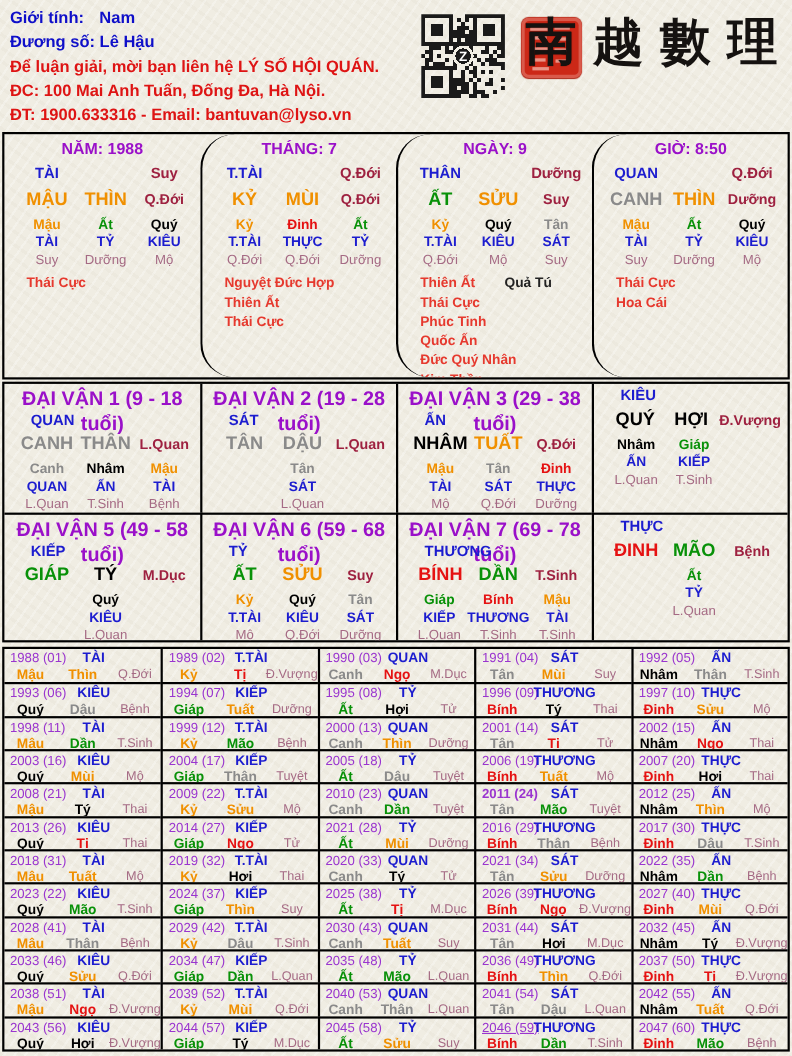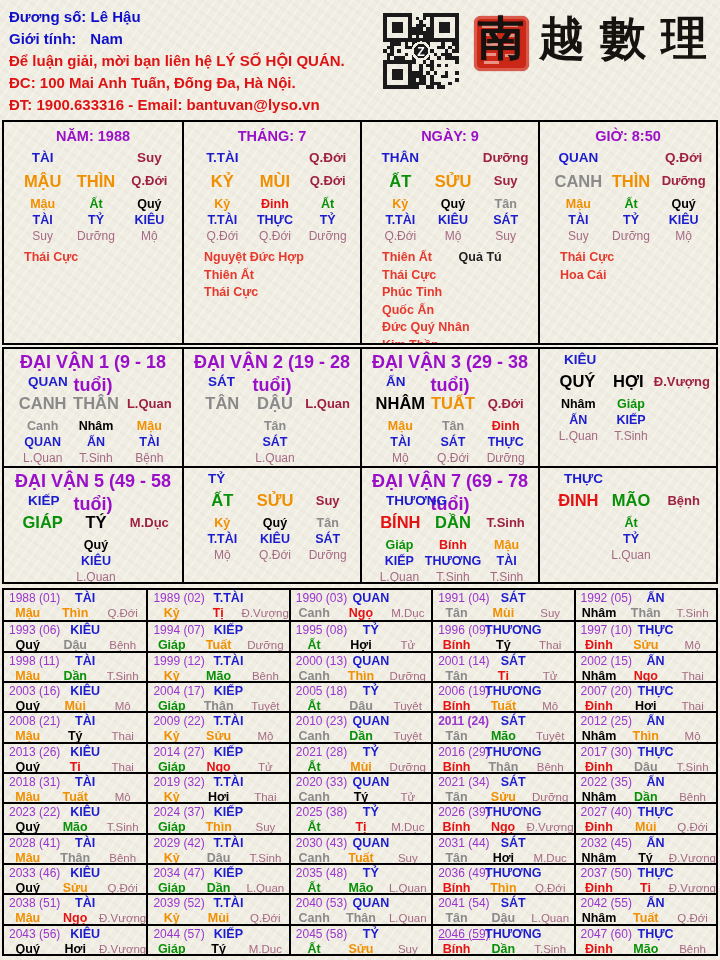--- a/index.html
+++ b/index.html
@@ -24,21 +24,21 @@
   .seal i{position:absolute;background:rgba(255,235,225,.55);display:block;}
   .calli{position:absolute;left:10px;top:2px;display:flex;gap:15px;
     font-family:"DejaVu Serif",serif;font-size:46px;line-height:64px;color:#151210;font-weight:bold;}
   .calli span{position:relative;z-index:2;}
 
   
   .sect{position:absolute;border:2px solid #000;background:transparent;}
 
   
   .pillars{left:2px;top:120px;width:716px;height:225px;display:grid;grid-template-columns:repeat(4,1fr);}
-  .pillar{position:relative;padding:2px 2px 0 2px;border-left:2px solid #000;overflow:hidden;}
+  .pillar{position:relative;padding:2px 2px 0 2px;border-left:2px solid #000;overflow:hidden;border-radius:31px;}
   .pillar:first-child{border-left:0;}
   .p-title{text-align:center;font-size:14.5px;height:24px;line-height:24px;}
   .row3{display:grid;grid-template-columns:1fr 1fr 1fr;text-align:center;align-items:end;padding:0 4px 0 10px;}
   .p-god{height:20px;line-height:20px;font-size:13.5px;}
   .p-big{height:26px;line-height:26px;font-size:16.5px;}
   .p-big .stg{font-size:13px;}
   .minis{align-items:start;margin-top:2px;}
   .mini div{line-height:16px;font-size:12.5px;}
   .mini .m-stage{font-weight:normal;font-size:12px;}
   .p-notes{position:relative;margin-top:5px;padding-left:18px;font-size:12.5px;line-height:17.5px;}
@@ -65,22 +65,22 @@
   .y-l2{display:grid;grid-template-columns:1fr 1fr 1fr;text-align:center;font-size:12.5px;line-height:14px;}
   .y-l2 .y-stage{font-weight:normal;font-size:11.5px;white-space:nowrap;}
 </style>
 </head>
 <body>
 
 <div class="page">
 
   <div class="hdr">
     <div class="hdr-lines">
+      <div class="h-blue"><span>Giới tính:</span><span class="h-gap"></span><span>Nam</span></div>
       <div class="h-blue"><span>Đương số:</span> <span>Lê Hậu</span></div>
-      <div class="h-blue"><span>Giới tính:</span><span class="h-gap"></span><span>Nam</span></div>
       <div class="h-red">Để luận giải, mời bạn liên hệ LÝ SỐ HỘI QUÁN.</div>
       <div class="h-red">ĐC: 100 Mai Anh Tuấn, Đống Đa, Hà Nội.</div>
       <div class="h-red">ĐT: 1900.633316 - Email: bantuvan@lyso.vn</div>
     </div>
     <div class="qr" id="qr"><svg viewBox="0 0 21 21" width="76" height="76" shape-rendering="crispEdges">
           <rect x="11" y="0" width="1" height="1" fill="#1a1a1a"></rect>
           <rect x="12" y="0" width="1" height="1" fill="#1a1a1a"></rect>
           <rect x="9" y="1" width="1" height="1" fill="#1a1a1a"></rect>
           <rect x="11" y="1" width="1" height="1" fill="#1a1a1a"></rect>
           <rect x="10" y="2" width="1" height="1" fill="#1a1a1a"></rect>
@@ -481,20 +481,21 @@
           <div class="mini"></div>
           <div class="mini">
             <div style="color: rgb(0, 0, 0);">Quý</div>
             <div style="color: rgb(28, 28, 207);">KIÊU</div>
             <div class="m-stage" style="color: rgb(165, 106, 132);">L.Quan</div>
           </div>
           <div class="mini"></div>
         </div>
       </div>
       <div class="dv">
+        <div class="dv-title" style="color: rgb(154, 16, 201);">ĐẠI VẬN 6 (59 - 68 tuổi)</div>
         <div class="dv-god" style="color: rgb(28, 28, 207);">TỶ</div>
         <div class="row3 dv-big">
           <div style="color: rgb(8, 145, 8);">ẤT</div>
           <div style="color: rgb(240, 144, 0);">SỬU</div>
           <div class="stg" style="color: rgb(158, 33, 64);">Suy</div>
         </div>
         <div class="row3 minis">
           <div class="mini">
             <div style="color: rgb(240, 144, 0);">Kỷ</div>
             <div style="color: rgb(28, 28, 207);">T.TÀI</div>

